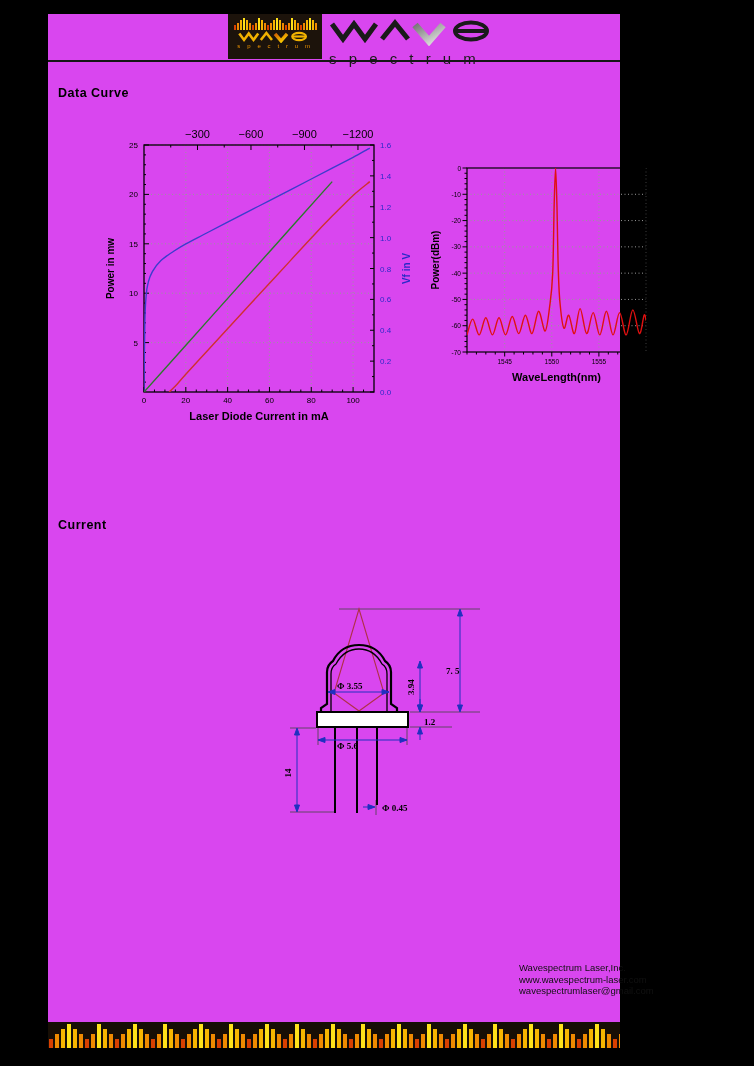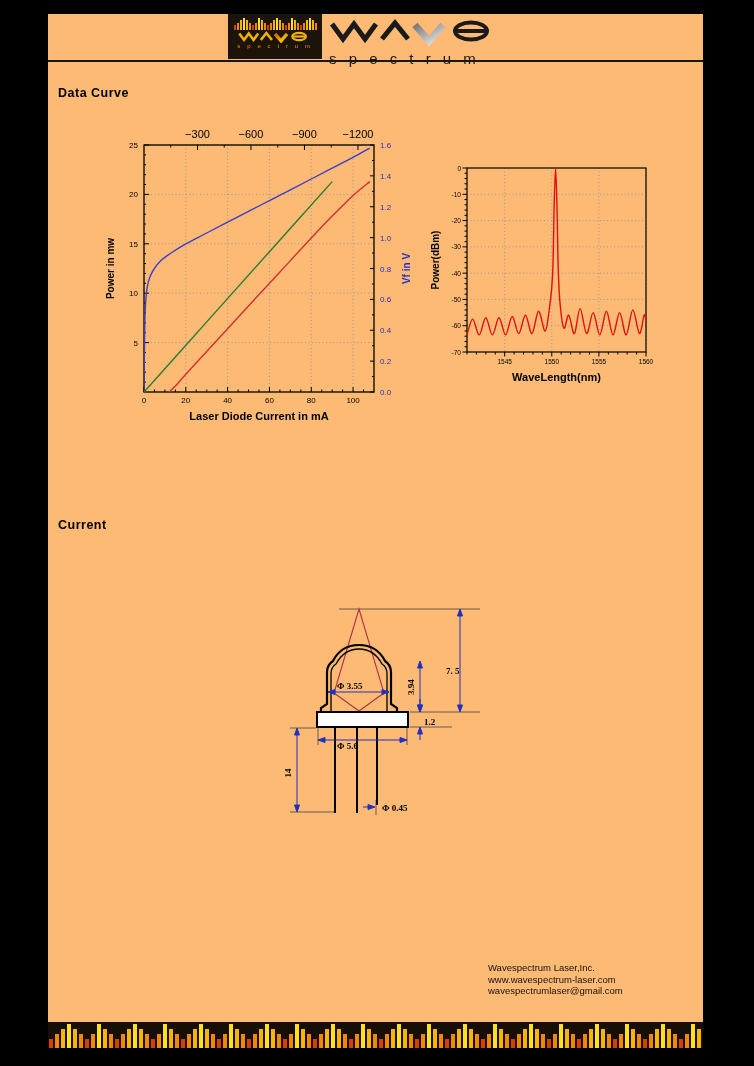--- a/index.html
+++ b/index.html
@@ -1,34 +1,34 @@
 <!DOCTYPE html>
 <html><head>
 <meta charset="utf-8">
 <style>
   html,body{margin:0;padding:0}
   body{width:754px;height:1066px;background:#000;position:relative;overflow:hidden;
        font-family:"Liberation Sans",sans-serif}
-  .page{position:absolute;left:48px;top:14px;width:655px;height:1034px;background:#fdba74}
+  .page{position:absolute;left:48px;top:14px;width:572px;height:1034px;background:#d946ef}
   
   .logo-box{position:absolute;left:180px;top:0;width:94px;height:45px;background:#1c130b;
             display:flex;flex-direction:column;align-items:center}
   .mini-bars{display:flex;align-items:flex-end;gap:1px;height:13px;margin-top:3px;overflow:hidden;width:86px;justify-content:center}
   .mini-bars div{flex:none}
   .logo-sub{font-size:6px;color:#ef9400;letter-spacing:2.6px;margin-top:0;white-space:nowrap}
   .brand-right{position:absolute;left:281px;top:2px}
   .spectrum-big{font-size:15px;color:#1a1a1a;letter-spacing:4px;margin-top:0;white-space:nowrap}
   .rule{position:absolute;left:0;top:46px;width:100%;height:2px;background:#161616}
   .sec{position:absolute;left:10px;margin:0;font-size:12.5px;font-weight:bold;color:#000;letter-spacing:.5px}
   .sec1{top:72px}
   .sec2{top:504px}
   #chart1{position:absolute;left:57px;top:109px}
   #chart2{position:absolute;left:382px;top:136px}
   #pkg{position:absolute;left:232px;top:581px}
-  .footer{position:absolute;left:440px;top:948px;font-size:9.5px;line-height:11.5px;color:#111}
+  .footer{position:absolute;left:471px;top:948px;font-size:9.5px;line-height:11.5px;color:#111}
   .strip{position:absolute;left:0;top:1008px;width:100%;height:26px;background:#170e05;
          display:flex;align-items:flex-end;gap:2px;overflow:hidden;padding-left:1px;box-sizing:border-box}
   .strip div{flex:none}
   svg text{font-family:"Liberation Sans",sans-serif}
   #pkg text{font-family:"Liberation Serif",serif;font-weight:bold;font-size:9px;fill:#000}
 </style>
 </head>
 <body>
 
 <div class="page">

